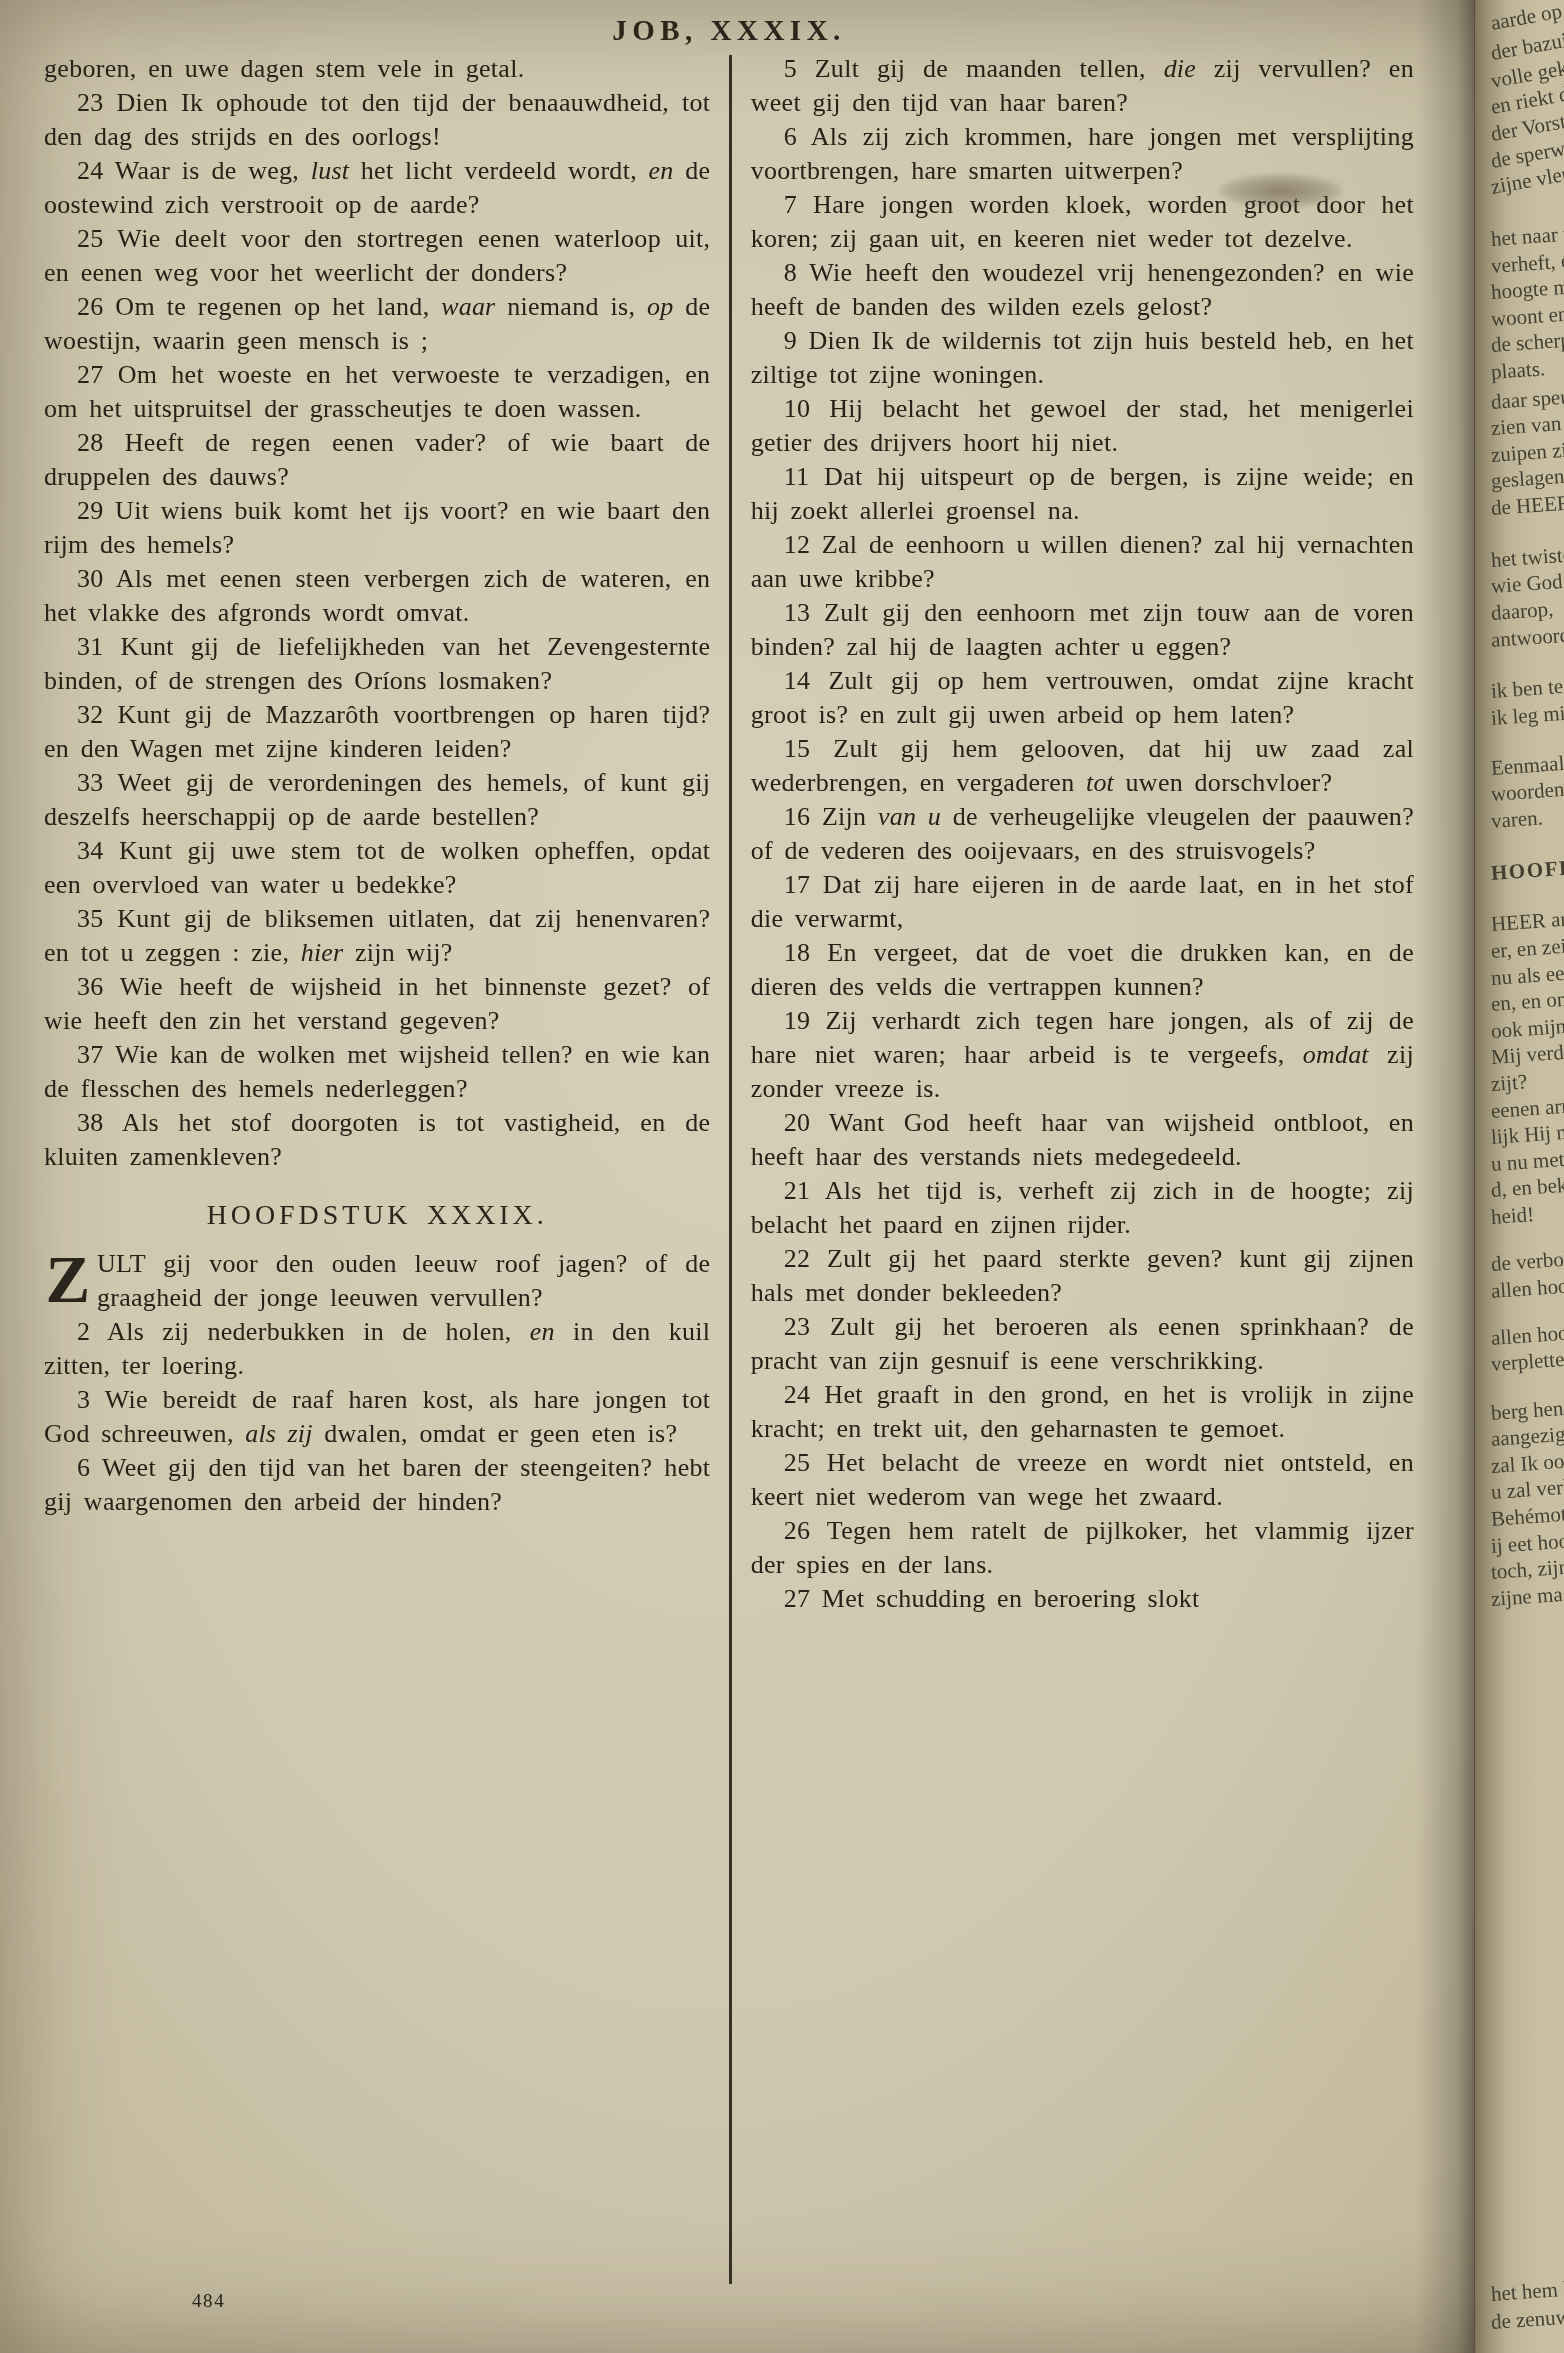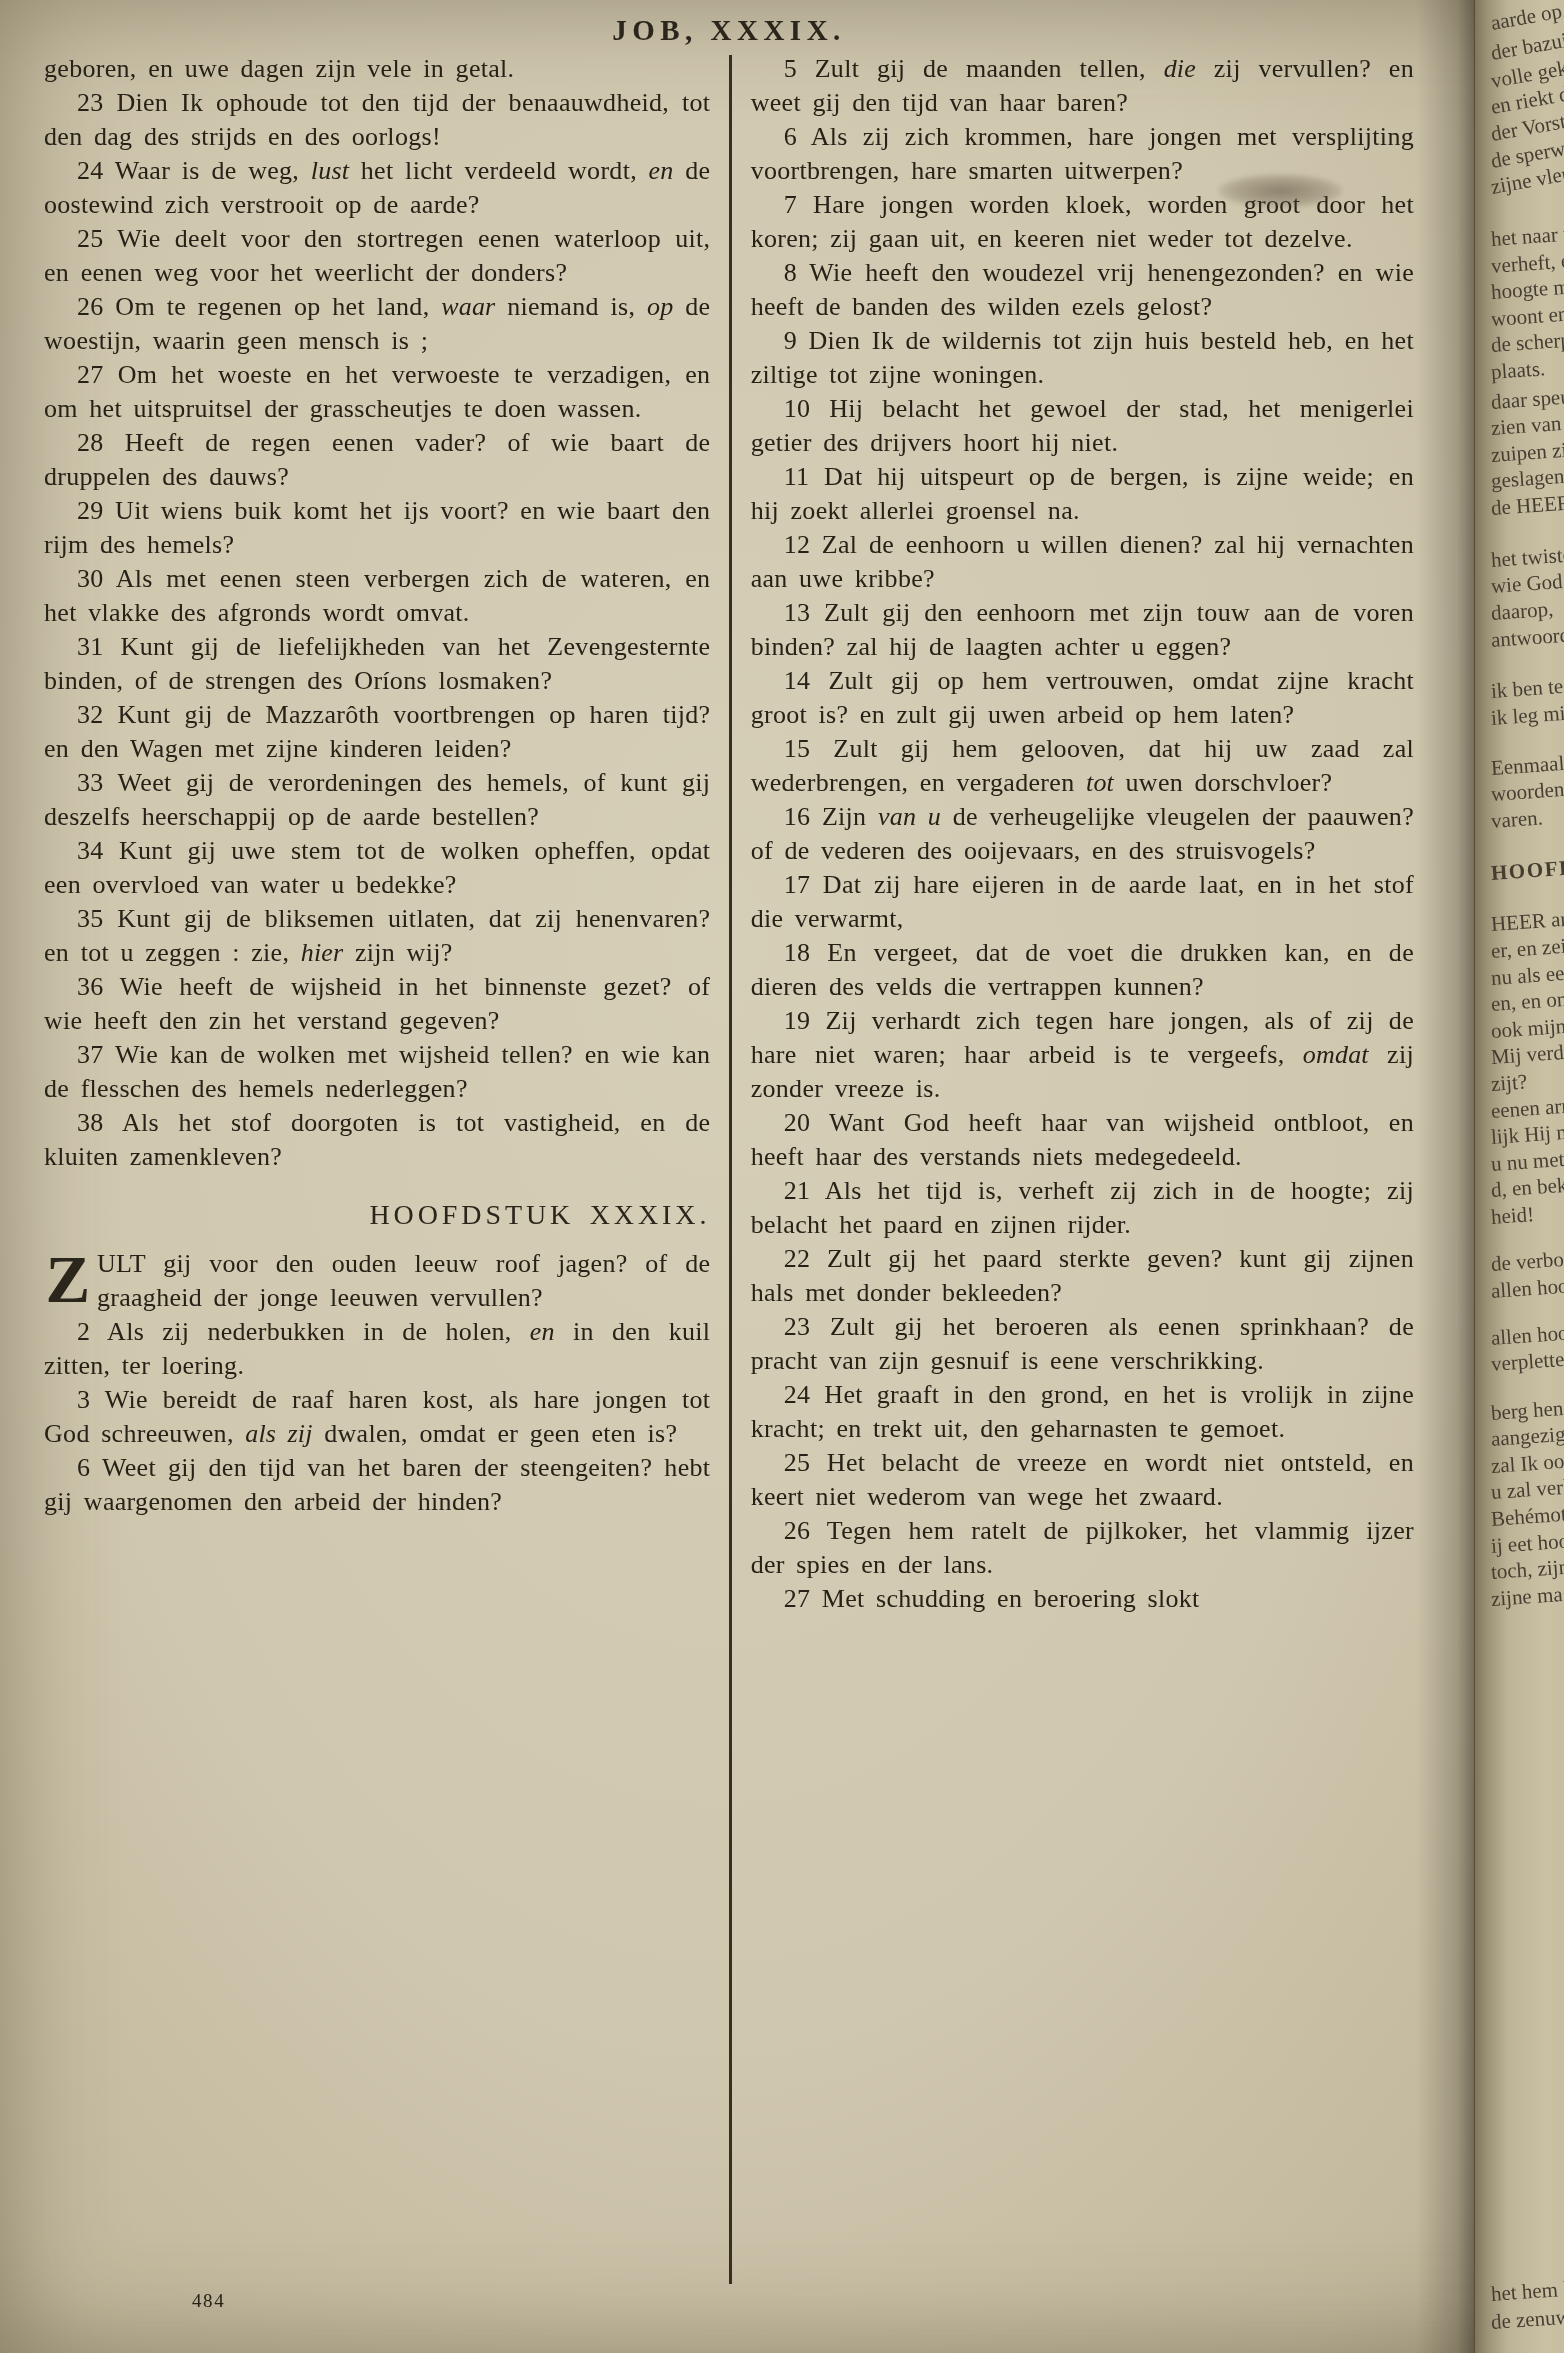--- a/index.html
+++ b/index.html
@@ -53,21 +53,21 @@
   p.verse.has-dropcap{text-indent:0;}
   .dropcap{
     float:left;
     font-size:67px;
     line-height:58px;
     padding:3.1px 6.3px 0 1.6px;
     font-weight:bold;
     color:#2b261b;
   }
   .chapter-heading{
-    text-align:right;
+    text-align:center;
     font-size:28px;
     letter-spacing:3.9px;
     margin:23.5px 0 15.6px 0;
     text-indent:0;
     color:#2b261b;
   }
   .page-number{
     position:absolute;
     left:164px;top:2290px;
     font-size:19px;
@@ -109,21 +109,21 @@
   }
 </style>
 </head>
 <body>
 
 <div class="scan">
   <div class="page-main">
     <div class="running-head">JOB, XXXIX.</div>
     <div class="columns">
       <div class="column left" id="col-left">
-          <p class="verse no-indent"><span>geboren, en uwe dagen zijn vele in getal.</span></p>
+          <p class="verse no-indent"><span>geboren, en uwe dagen stem vele in getal.</span></p>
           <p class="verse"><span>23 Dien Ik ophoude tot den tijd der benaauwdheid, tot den dag des strijds en des oorlogs!</span></p>
           <p class="verse"><span>24 Waar is de weg, <i>lust</i> het licht verdeeld wordt, <i>en</i> de oostewind zich verstrooit op de aarde?</span></p>
           <p class="verse"><span>25 Wie deelt voor den stortregen eenen waterloop uit, en eenen weg voor het weerlicht der donders?</span></p>
           <p class="verse"><span>26 Om te regenen op het land, <i>waar</i> niemand is, <i>op</i> de woestijn, waarin geen mensch is ;</span></p>
           <p class="verse"><span>27 Om het woeste en het verwoeste te verzadigen, en om het uitspruitsel der grasscheutjes te doen wassen.</span></p>
           <p class="verse"><span>28 Heeft de regen eenen vader? of wie baart de druppelen des dauws?</span></p>
           <p class="verse"><span>29 Uit wiens buik komt het ijs voort? en wie baart den rijm des hemels?</span></p>
           <p class="verse"><span>30 Als met eenen steen verbergen zich de wateren, en het vlakke des afgronds wordt omvat.</span></p>
           <p class="verse"><span>31 Kunt gij de liefelijkheden van het Zevengesternte binden, of de strengen des Oríons losmaken?</span></p>
           <p class="verse"><span>32 Kunt gij de Mazzarôth voortbrengen op haren tijd? en den Wagen met zijne kinderen leiden?</span></p>

